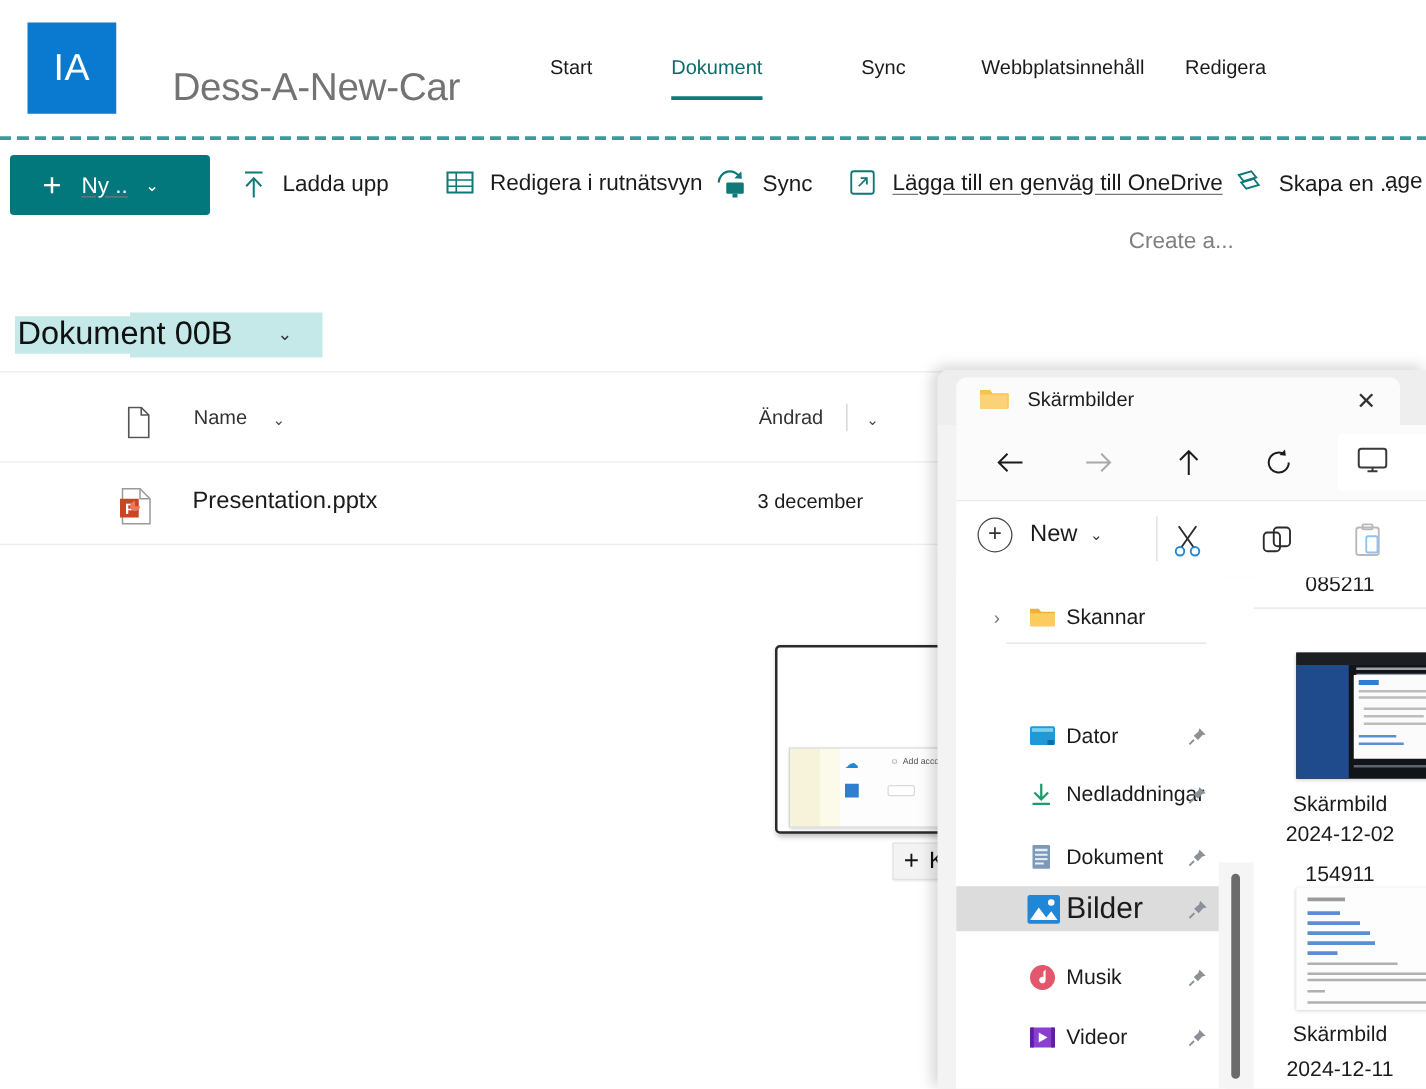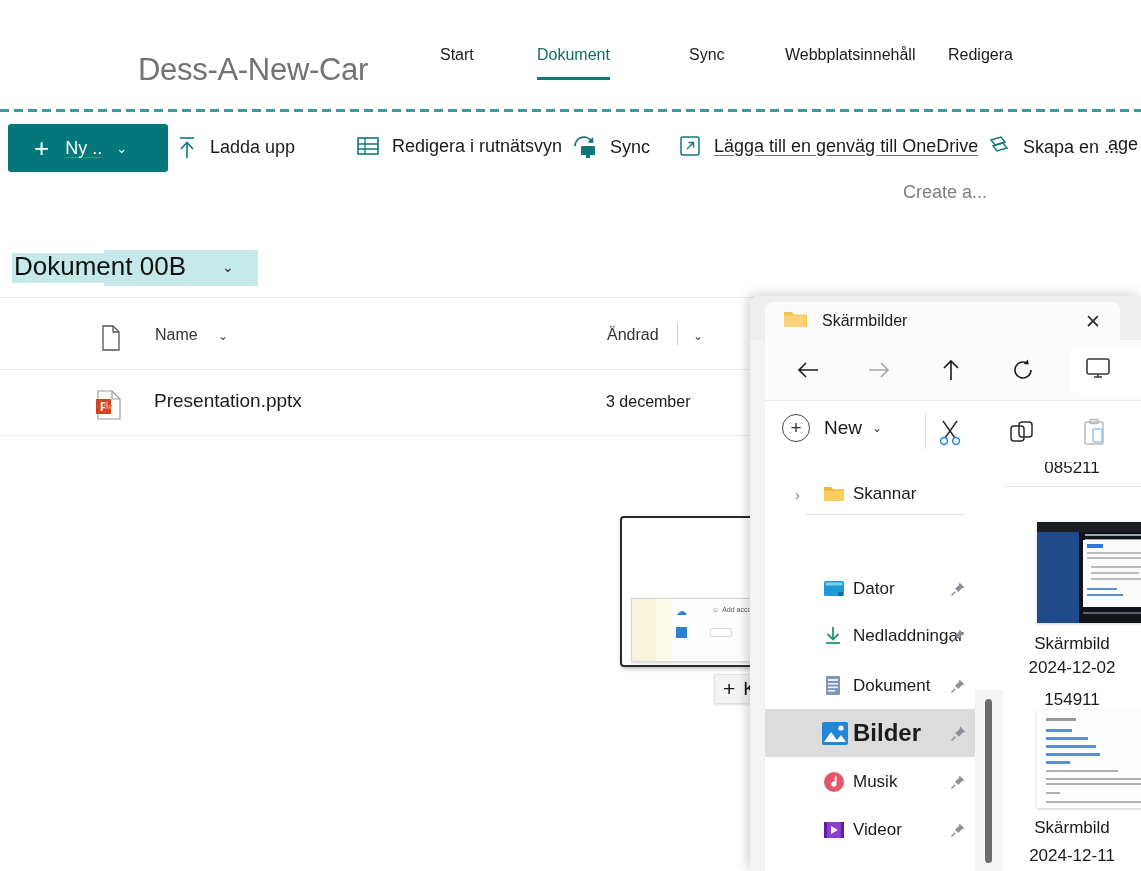--- a/index.html
+++ b/index.html
@@ -196,40 +196,43 @@
   .ex-files-rule { position:absolute; left:0; top:24px; width:138px; height:1px; background:#e6e6e6; }
   .clip-cap { position:absolute; top:-4px; width:138px; text-align:center; font-size:17px; color:#1b1b1b; }
   .clip-mask { position:absolute; left:238px; top:0; width:138px; height:24px; overflow:hidden; }
 </style>
 </head>
 <body>
 
 <div id="root">
 
   <div class="sp-header">
+    <div class="sp-logo">
+      <span>IA</span>
+    </div>
     <div class="sp-title">Dess-A-New-Car</div>
 
     <div class="sp-nav">
       <div class="sp-nav-item" style="left:0px;">Start</div>
       <div class="sp-nav-item active" style="left:97px;">Dokument</div>
       <div class="sp-nav-item" style="left:249px;">Sync</div>
       <div class="sp-nav-item" style="left:345px;">Webbplatsinnehåll</div>
       <div class="sp-nav-item" style="left:508px;">Redigera</div>
     </div>
     <div class="sp-dashed"></div>
   </div>
 
   <div class="cmdbar">
     <div class="cmd-new">
       <span class="plus">+</span>
       <span class="lbl cmd-underline">Ny ..</span>
       <span class="chev">⌄</span>
     </div>
 
-    <div class="cmd-item" style="left:176px;align-items:center;">
+    <div class="cmd-item" style="left:192px;align-items:center;">
       <span class="ico">
         <svg width="22" height="26" viewBox="0 0 22 26">
             <path d="M4 4 H18" stroke="#0f7878" stroke-width="1.6" fill="none"></path>
             <path d="M11 24 V9" stroke="#0f7878" stroke-width="1.6" fill="none"></path>
             <path d="M5 15 L11 8.5 L17 15" stroke="#0f7878" stroke-width="1.6" fill="none"></path>
           </svg>
       </span>
       <span>Ladda upp</span>
     </div>
 
@@ -483,21 +486,21 @@
           </span>
           <span class="tree-lbl">Dokument</span>
           <span class="tree-pin">
             <svg width="16" height="16" viewBox="0 0 16 16">
                 <path d="M9.5 1.5 L14.5 6.5 L11.8 7.2 L8.4 11 L5 7.6 L8.8 4.2 Z" fill="#8a9199"></path>
                 <path d="M5.2 10.8 L1.5 14.5" stroke="#8a9199" stroke-width="1.5"></path>
               </svg>
           </span>
         </div>
 
-        <div class="tree-row sel" style="top:247px; height:48px;font-weight:bold;">
+        <div class="tree-row sel" style="top:247px; height:36px;">
           <span class="tree-ico">
             <svg width="30" height="27" viewBox="0 0 30 27">
                 <rect x="2" y="2" width="26" height="23" rx="2" fill="#1f86d8"></rect>
                 <path d="M4 22 L11 12 L17 20 L21 15 L26 22 Z" fill="#fff"></path>
                 <circle cx="21" cy="8" r="2.6" fill="#fff"></circle>
               </svg>
           </span>
           <span class="tree-lbl">Bilder</span>
           <span class="tree-pin">
             <svg width="17" height="17" viewBox="0 0 16 16">

